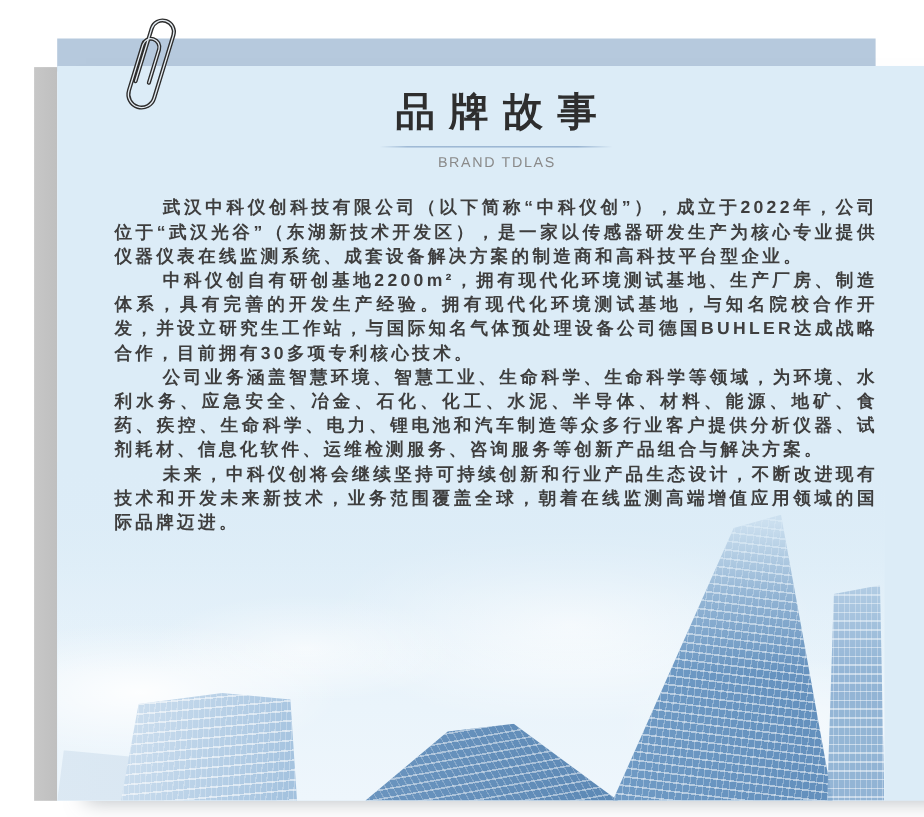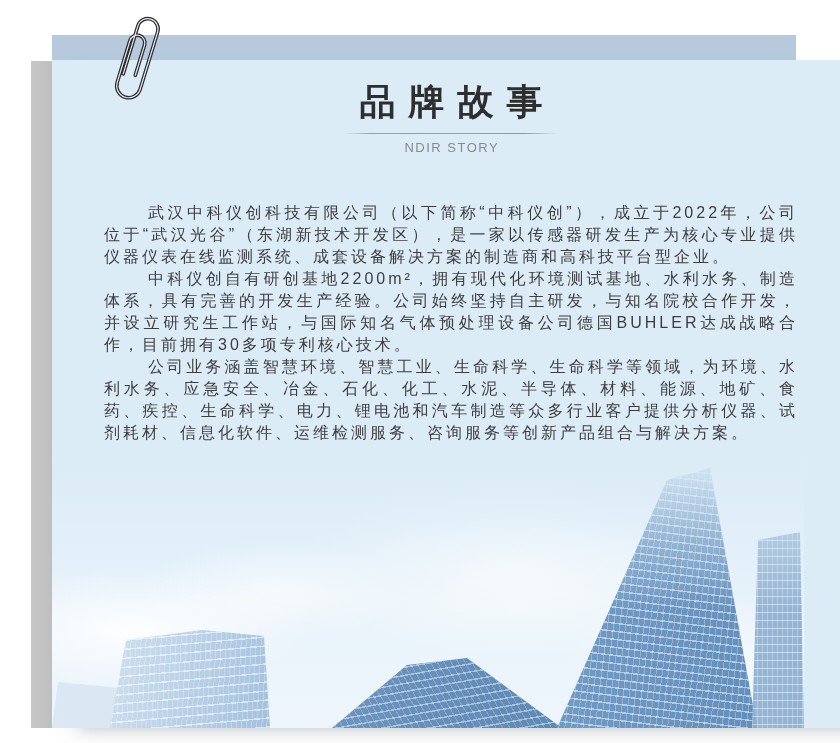--- a/index.html
+++ b/index.html
@@ -95,21 +95,21 @@
   .divider{
     width:212px;height:1px;margin:9px auto 0;
     background:linear-gradient(to right,rgba(125,157,194,0),rgba(125,157,194,.9) 12%,#7d9dc2 85%,rgba(125,157,194,0));
   }
   .subtitle{
     margin-top:7px;text-align:center;
     font-size:13px;line-height:14px;
     letter-spacing:1.5px;text-indent:1.5px;
     color:#8a8a8a;
   }
-  .paragraphs{margin-top:47px;}
+  .paragraphs{margin-top:24px;font-weight:bold;}
   .paragraphs p{
     margin:0;
     font-size:16px;line-height:22px;
     letter-spacing:3px;
     text-align:justify;
     text-indent:44px;
     color:#3e3e3e;
   }
   
   .paperclip{
@@ -133,25 +133,26 @@
       <div class="bldg bldg-left"></div>
       <div class="bldg bldg-center"></div>
       <div class="bldg bldg-right"></div>
       <div class="bldg bldg-far-right"></div>
       <div class="photo-fade"></div>
     </div>
 
     <div class="content">
       <h1 class="title">品牌故事</h1>
       <div class="divider"></div>
-      <div class="subtitle">NDIR STORY</div>
+      <div class="subtitle">BRAND TDLAS</div>
       <div class="paragraphs">
         <p>武汉中科仪创科技有限公司（以下简称“中科仪创”），成立于2022年，公司位于“武汉光谷”（东湖新技术开发区），是一家以传感器研发生产为核心专业提供仪器仪表在线监测系统、成套设备解决方案的制造商和高科技平台型企业。</p>
-        <p>中科仪创自有研创基地2200m²，拥有现代化环境测试基地、水利水务、制造体系，具有完善的开发生产经验。公司始终坚持自主研发，与知名院校合作开发，并设立研究生工作站，与国际知名气体预处理设备公司德国BUHLER达成战略合作，目前拥有30多项专利核心技术。</p>
+        <p>中科仪创自有研创基地2200m²，拥有现代化环境测试基地、生产厂房、制造体系，具有完善的开发生产经验。拥有现代化环境测试基地，与知名院校合作开发，并设立研究生工作站，与国际知名气体预处理设备公司德国BUHLER达成战略合作，目前拥有30多项专利核心技术。</p>
         <p>公司业务涵盖智慧环境、智慧工业、生命科学、生命科学等领域，为环境、水利水务、应急安全、冶金、石化、化工、水泥、半导体、材料、能源、地矿、食药、疾控、生命科学、电力、锂电池和汽车制造等众多行业客户提供分析仪器、试剂耗材、信息化软件、运维检测服务、咨询服务等创新产品组合与解决方案。</p>
+        <p>未来，中科仪创将会继续坚持可持续创新和行业产品生态设计，不断改进现有技术和开发未来新技术，业务范围覆盖全球，朝着在线监测高端增值应用领域的国际品牌迈进。</p>
       </div>
     </div>
 
   </div>
 
   <div class="paperclip">
     <svg width="40" height="98" viewBox="0 0 34 90" xmlns="http://www.w3.org/2000/svg">
       <path d="M 8,62 L 8,16 A 9.5,9.5 0 0 1 27,16 L 27,71 A 11,11 0 0 1 5,71 L 5,31 A 7,7 0 0 1 19,31 L 19,60" fill="none" stroke="#2c2c2c" stroke-width="3.4" stroke-linecap="round"></path>
       <path d="M 8,62 L 8,16 A 9.5,9.5 0 0 1 27,16 L 27,71 A 11,11 0 0 1 5,71 L 5,31 A 7,7 0 0 1 19,31 L 19,60" fill="none" stroke="#e4ebf1" stroke-width="1.1" stroke-linecap="round"></path>
     </svg>

